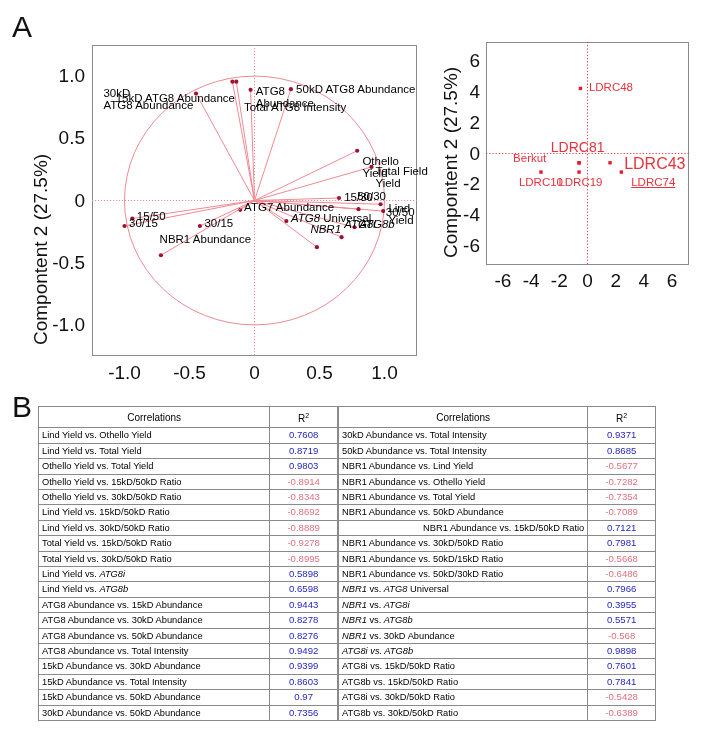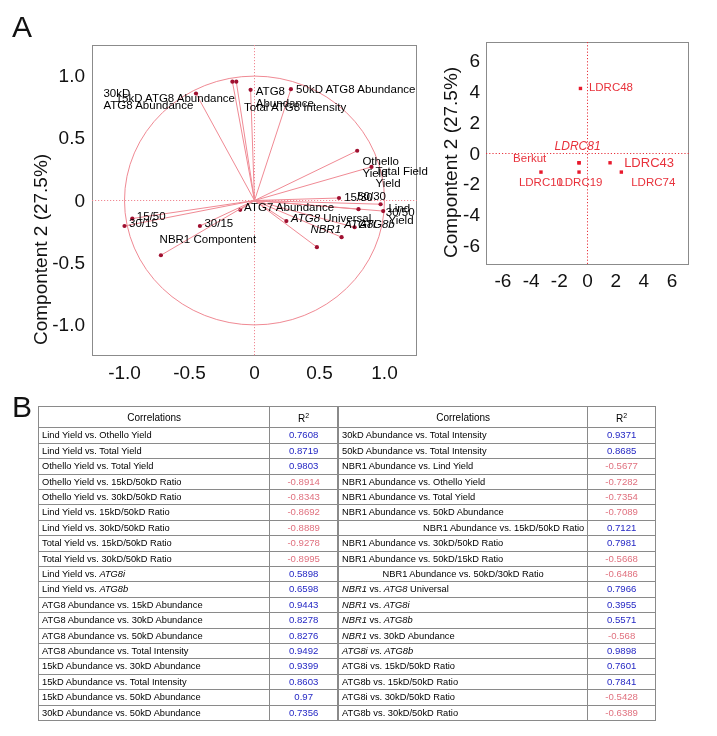--- a/index.html
+++ b/index.html
@@ -124,21 +124,21 @@
         <div class="pt-label" style="left: 388.4px; top: 201.586px;">Lind<br>Yield</div>
         <div class="pt-label" style="left: 357.2px; top: 189.768px;">50/30</div>
         <div class="pt-label" style="left: 244.1px; top: 200.964px;">ATG7 Abundance</div>
         <div class="pt-label" style="left: 290.9px; top: 212.16px;"><i>ATG8</i> Universal</div>
         <div class="pt-label ital" style="left: 359.15px; top: 217.758px;">ATG8b</div>
         <div class="pt-label ital" style="left: 344.2px; top: 217.758px;">ATG8i</div>
         <div class="pt-label ital" style="left: 310.4px; top: 222.734px;">NBR1</div>
         <div class="pt-label" style="left: 136.85px; top: 209.672px;">15/50</div>
         <div class="pt-label" style="left: 129.05px; top: 217.136px;">30/15</div>
         <div class="pt-label" style="left: 204.45px; top: 217.136px;">30/15</div>
-        <div class="pt-label" style="left: 159.6px; top: 233.308px;">NBR1 Compontent</div>
+        <div class="pt-label" style="left: 159.6px; top: 233.308px;">NBR1 Abundance</div>
       </div>
 
     <div class="plotframe" id="scoreFrame" style="left:486px;top:42px;width:203px;height:223px;"></div>
 
     <div class="axis-title vert" id="scoreYTitle" style="left:440px;top:258px;transform:rotate(-90deg);">Compontent 2 (27.5%)</div>
 
 
     <div id="scoreYTicks">
         <div class="tick-lab" style="left: 450px; width: 30px; top: 49.5833px;">6</div>
         <div class="tick-lab" style="left: 450px; width: 30px; top: 80.5556px;">4</div>
@@ -164,26 +164,26 @@
         <rect x="578.7513888888889" y="86.75833333333333" width="3.4" height="3.4" fill="#e8192c"></rect>
         <rect x="577.3416666666666" y="161.09166666666667" width="3.4" height="3.4" fill="#e8192c"></rect>
         <rect x="577.3416666666666" y="161.09166666666667" width="3.4" height="3.4" fill="#e8192c"></rect>
         <rect x="608.3555555555555" y="161.09166666666667" width="3.4" height="3.4" fill="#e8192c"></rect>
         <rect x="539.2791666666666" y="170.38333333333335" width="3.4" height="3.4" fill="#e8192c"></rect>
         <rect x="577.3416666666666" y="170.38333333333335" width="3.4" height="3.4" fill="#e8192c"></rect>
         <rect x="619.6333333333332" y="170.38333333333335" width="3.4" height="3.4" fill="#e8192c"></rect>
       </svg>
     <div id="scoreLabels">
         <div class="pt-label" style="color: rgb(232, 50, 60); font-size: 11.5px; left: 588.91px; top: 81.4583px;">LDRC48</div>
-        <div class="pt-label" style="color: rgb(232, 50, 60); font-size: 12px; left: 577.632px; top: 140.306px; transform: translateX(-50%); font-style: italic;">LDRC81</div>
+        <div class="pt-label" style="color: rgb(232, 50, 60); font-size: 14px; left: 577.632px; top: 140.306px; transform: translateX(-50%);">LDRC81</div>
         <div class="pt-label" style="color: rgb(232, 50, 60); font-size: 11.5px; left: 529.701px; top: 151.92px; transform: translateX(-50%);">Berkut</div>
-        <div class="pt-label" style="color: rgb(232, 50, 60); font-size: 13px; left: 624.153px; top: 155.792px;">LDRC43</div>
+        <div class="pt-label" style="color: rgb(232, 50, 60); font-size: 16px; left: 624.153px; top: 155.792px;">LDRC43</div>
         <div class="pt-label" style="color: rgb(232, 50, 60); font-size: 11.5px; left: 540.979px; top: 175.924px; transform: translateX(-50%);">LDRC10</div>
         <div class="pt-label" style="color: rgb(232, 50, 60); font-size: 11.5px; left: 580.451px; top: 175.924px; transform: translateX(-50%);">LDRC19</div>
-        <div class="pt-label" style="color: rgb(232, 50, 60); font-size: 11.5px; left: 631.201px; top: 175.924px;">LDRC74</div>
+        <div class="pt-label" style="color: rgb(232, 50, 60); font-size: 11.5px; left: 631.201px; top: 175.924px; text-decoration: underline;">LDRC74</div>
       </div>
 
   </div>
 
   <div id="panelB">
     <div class="panel-letter" style="left:12px;top:0px;">B</div>
 
     <table class="corr" id="tblLeft" style="left:38px;width:300px;">
       <thead>
           <tr>
@@ -309,21 +309,21 @@
           </tr>
           <tr>
             <td class="name" style="width: 250px;">NBR1 Abundance vs. 30kD/50kD Ratio</td>
             <td class="val pos">0.7981</td>
           </tr>
           <tr>
             <td class="name" style="width: 250px;">NBR1 Abundance vs. 50kD/15kD Ratio</td>
             <td class="val neg">-0.5668</td>
           </tr>
           <tr>
-            <td class="name" style="width: 250px; text-align: center;">NBR1 Abundance vs. 50kD/30kD Ratio</td>
+            <td class="name" style="width: 250px;">NBR1 Abundance vs. 50kD/30kD Ratio</td>
             <td class="val neg">-0.6486</td>
           </tr>
           <tr>
             <td class="name" style="width: 250px;"><i>NBR1</i> vs. <i>ATG8</i> Universal</td>
             <td class="val pos">0.7966</td>
           </tr>
           <tr>
             <td class="name" style="width: 250px;"><i>NBR1</i> vs. <i>ATG8i</i></td>
             <td class="val pos">0.3955</td>
           </tr>

